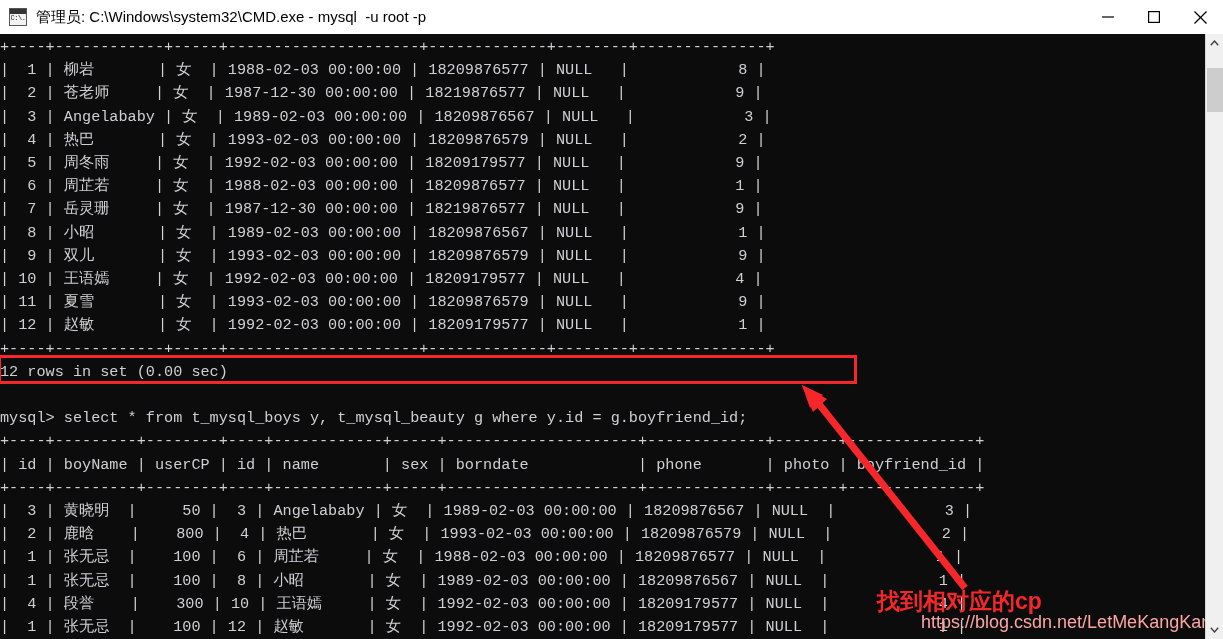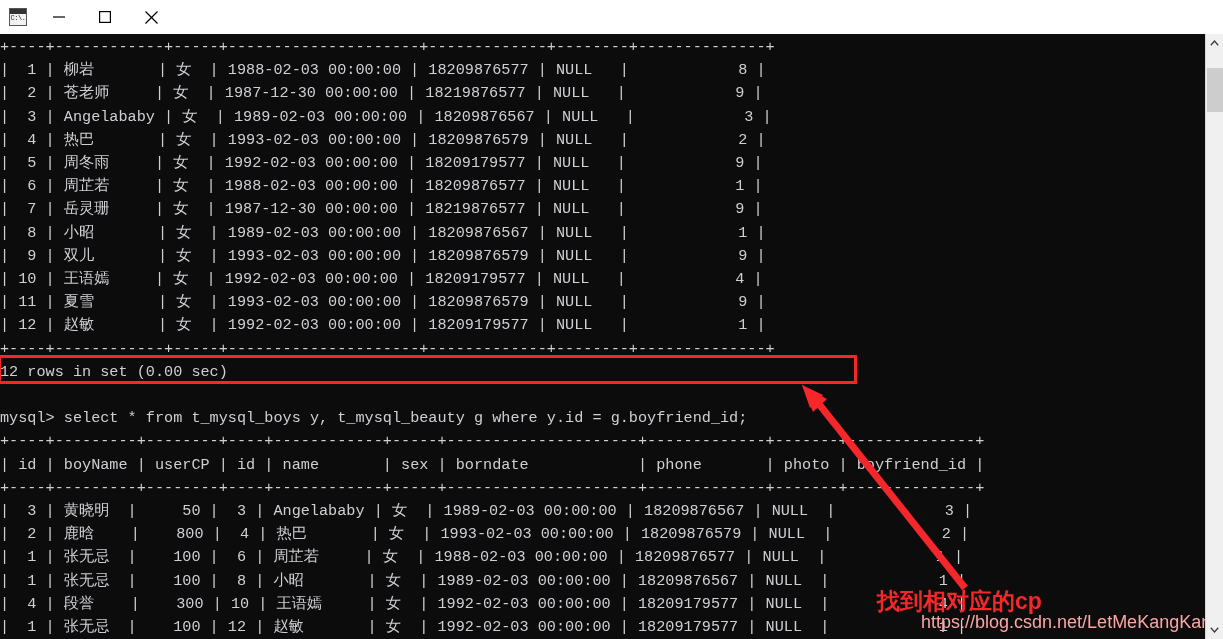--- a/index.html
+++ b/index.html
@@ -141,20 +141,21 @@
 </head>
 <body>
 
 <div id="app">
 
   <div id="titlebar">
     <div id="title-icon">
       <div class="bar"></div>
       <div class="glyph">C:\.</div>
     </div>
+    <div id="title-text">管理员: C:\Windows\system32\CMD.exe - mysql  -u root -p</div>
 
     <div class="win-btn">
       <svg width="12" height="12" viewBox="0 0 12 12">
         <line x1="0" y1="6" x2="12" y2="6" stroke="#000" stroke-width="1.2"></line>
       </svg>
     </div>
     <div class="win-btn">
       <svg width="12" height="12" viewBox="0 0 12 12">
         <rect x="0.6" y="0.6" width="10.8" height="10.8" fill="none" stroke="#000" stroke-width="1.2"></rect>
       </svg>

